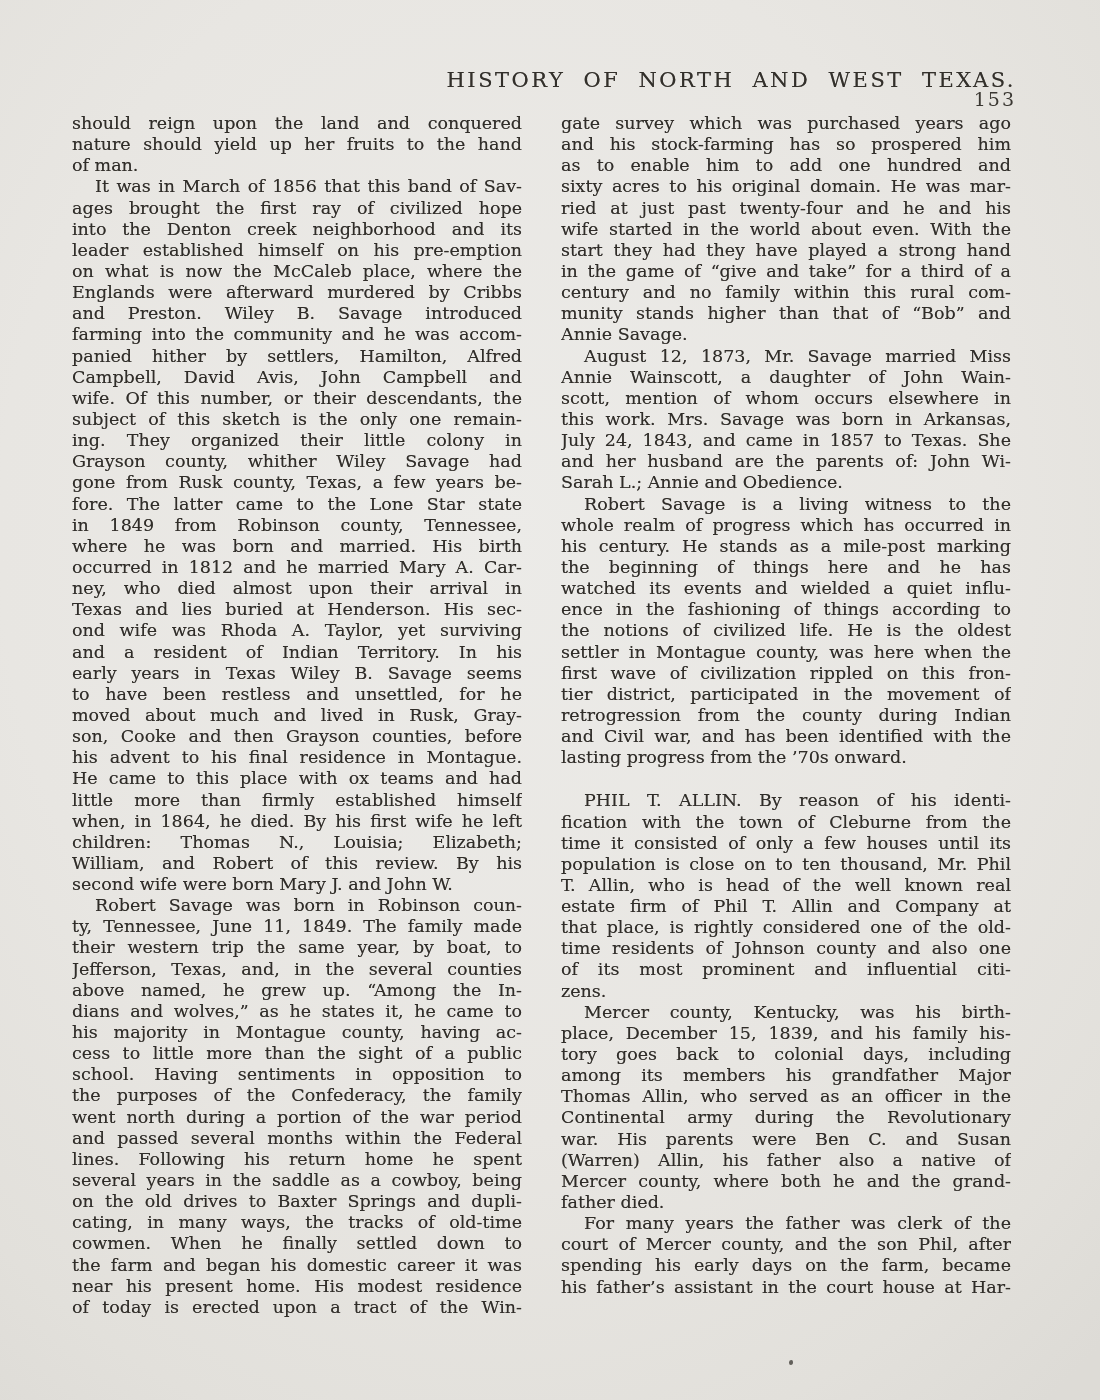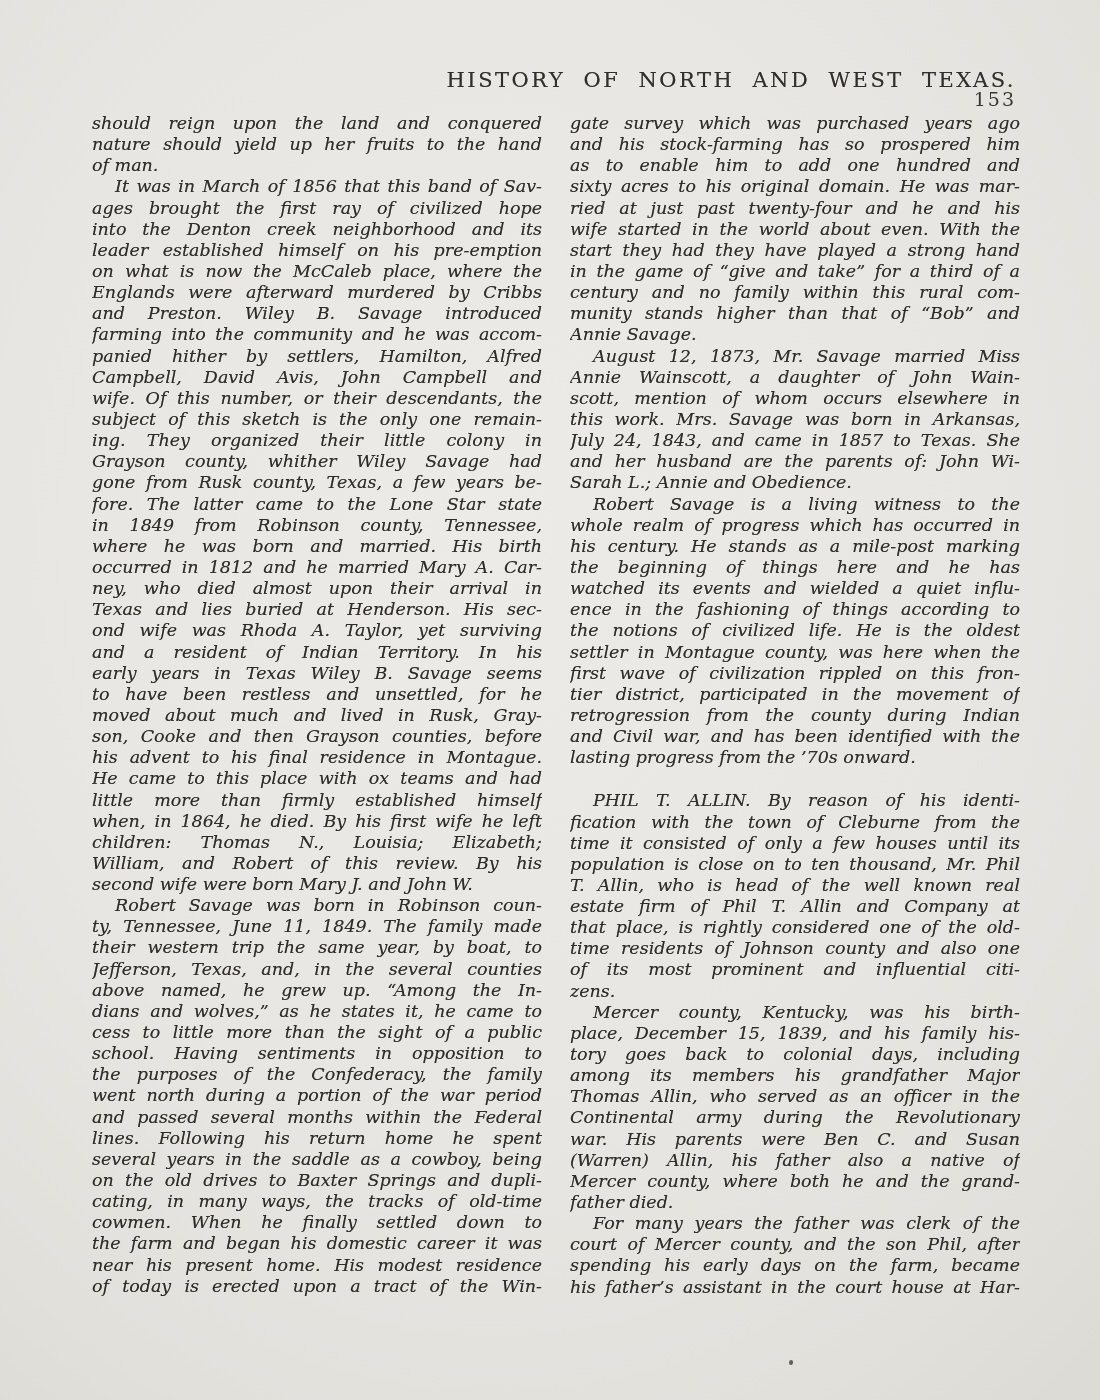--- a/index.html
+++ b/index.html
@@ -41,25 +41,24 @@
     position: absolute;
     right: 0;
     top: 20px;
     font-size: 19px;
     letter-spacing: 2px;
     color: #3a3732;
   }
   .columns {
     position: absolute;
     top: 113px;
-    left: 92px;
+    left: 72px;
     width: 926px;
     display: flex;
-    gap: 28px;
-    font-style: italic;
+    gap: 39px;
   }
   .column {
     width: 450px;
     flex: 0 0 450px;
   }
   .paragraph { margin: 0; }
   .paragraph.section-break { margin-top: 22px; }
   .line {
     font-size: 17.5px;
     line-height: 21.15px;
@@ -134,20 +133,21 @@
           <div class="line">William, and Robert of this review. By his</div>
           <div class="line end">second wife were born Mary J. and John W.</div>
         </div>
         <div class="paragraph">
           <div class="line indent">Robert Savage was born in Robinson coun-</div>
           <div class="line">ty, Tennessee, June 11, 1849. The family made</div>
           <div class="line">their western trip the same year, by boat, to</div>
           <div class="line">Jefferson, Texas, and, in the several counties</div>
           <div class="line">above named, he grew up. “Among the In-</div>
           <div class="line">dians and wolves,” as he states it, he came to</div>
+          <div class="line">his majority in Montague county, having ac-</div>
           <div class="line">cess to little more than the sight of a public</div>
           <div class="line">school. Having sentiments in opposition to</div>
           <div class="line">the purposes of the Confederacy, the family</div>
           <div class="line">went north during a portion of the war period</div>
           <div class="line">and passed several months within the Federal</div>
           <div class="line">lines. Following his return home he spent</div>
           <div class="line">several years in the saddle as a cowboy, being</div>
           <div class="line">on the old drives to Baxter Springs and dupli-</div>
           <div class="line">cating, in many ways, the tracks of old-time</div>
           <div class="line">cowmen. When he finally settled down to</div>

